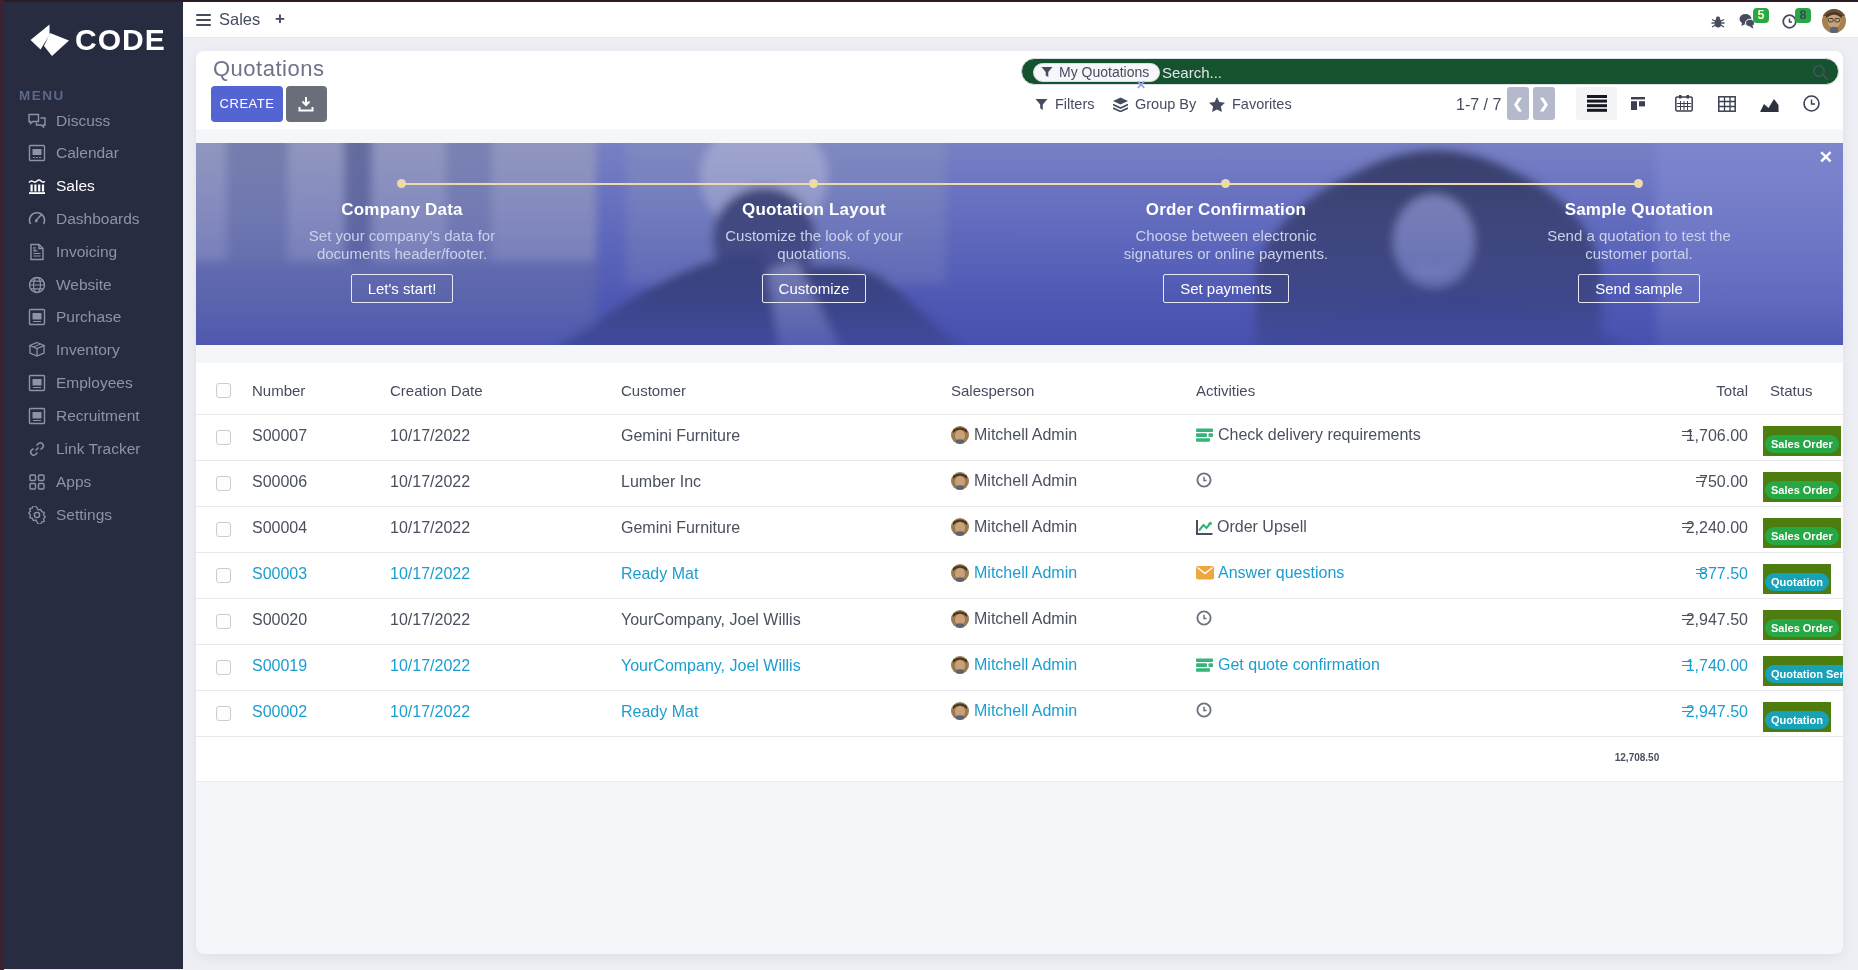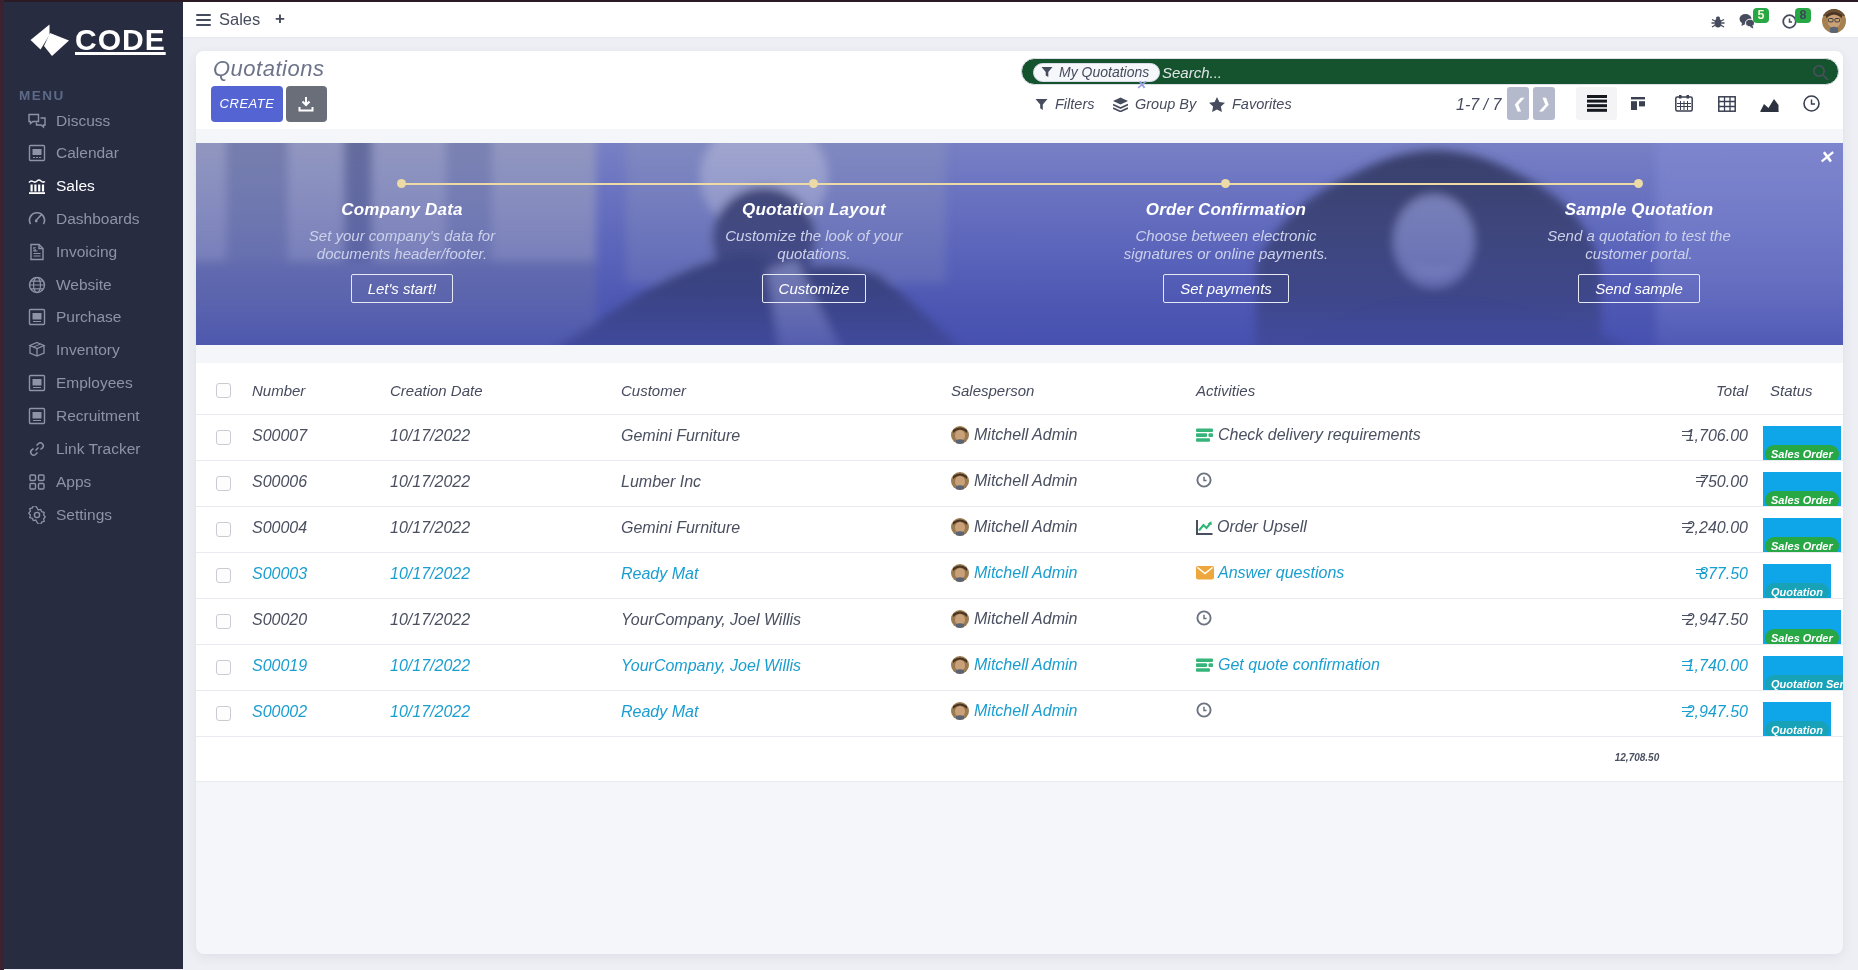--- a/index.html
+++ b/index.html
@@ -2,34 +2,34 @@
 <html><head>
 <meta charset="utf-8">
 <style>
 * { margin:0; padding:0; box-sizing:border-box; }
 html,body { width:1858px; height:970px; overflow:hidden; font-family:"Liberation Sans", sans-serif; background:#edeff4; }
 #topstrip { position:absolute; left:0; top:0; width:1858px; height:2px; background:#2a1b24; z-index:50; }
 #leftstrip { position:absolute; left:0; top:0; width:4px; height:970px; background:#3c2130; z-index:51; }
 #sidebar { position:absolute; left:4px; top:2px; width:179px; height:967px; background:#272c41; z-index:40; }
 #logo { position:absolute; left:23px; top:18px; width:150px; height:40px; }
 #logo svg { position:absolute; left:0; top:0; }
-#logo .word { position:absolute; left:48px; top:3px; color:#fff; font-size:30px; font-weight:bold; letter-spacing:1px;text-decoration:underline; }
+#logo .word { position:absolute; left:48px; top:3px; color:#fff; font-size:30px; font-weight:bold; letter-spacing:1px; }
 #menulbl { position:absolute; left:15px; top:86px; color:#5c6a88; font-size:13.5px; font-weight:bold; letter-spacing:1.5px; }
 .mitem { position:absolute; left:24px; height:22px; display:flex; align-items:flex-start; color:#8d93a8; font-size:15.5px; white-space:nowrap; }
 .mitem svg { width:18px; height:18px; margin-right:10px; flex:none; }
 .mitem.active { color:#ffffff; }
 #topbar { position:absolute; left:183px; top:2px; width:1675px; height:36px; background:#ffffff; border-bottom:1px solid #e8e9ed; z-index:30; }
 #burger { position:absolute; left:13px; top:12px; width:15px; height:13px; }
 #burger div { height:2.2px; background:#464c5e; margin-bottom:2.6px; border-radius:1px; }
 #tb-sales { position:absolute; left:36px; top:8px; font-size:16.5px; color:#464c5e; }
 #tb-plus { position:absolute; left:92px; top:7px; font-size:17px; font-weight:bold; color:#464c5e; }
 .tbicon { position:absolute; }
 .nbadge { position:absolute; width:16px; height:15px; background:#28a745; border-radius:4px; font-size:12.5px; font-weight:bold; text-align:center; line-height:15px; }
 #avatar-top { position:absolute; left:1639px; top:7px; width:24px; height:24px; border-radius:50%; overflow:hidden; }
-#content { position:absolute; left:183px; top:39px; width:1675px; height:931px; background:#edeff4;font-style:italic; }
+#content { position:absolute; left:183px; top:39px; width:1675px; height:931px; background:#edeff4; }
 #card { position:absolute; left:13px; top:12px; width:1647px; height:903px; background:#f5f6f9; border-radius:8px; box-shadow:0 3px 12px rgba(40,50,80,.08); }
 #cpanel { position:absolute; left:0; top:0; width:1647px; height:78px; background:#ffffff; border-radius:8px 8px 0 0; }
 #cp-title { position:absolute; left:17px; top:5px; font-size:22px; color:#6d7389; letter-spacing:.5px; }
 #btn-create { position:absolute; left:15px; top:35px; width:72px; height:36px; background:#5464d2; border-radius:4px; color:#fff; font-size:13px; text-align:center; line-height:36px; letter-spacing:.5px; }
 #btn-dl { position:absolute; left:90px; top:35px; width:41px; height:36px; background:#6a6e79; border-radius:4px; }
 #btn-dl svg { position:absolute; left:12px; top:10px; }
 #searchbar { position:absolute; left:825px; top:7px; width:818px; height:27px; background:#14532d; border:1px solid #dcdfe8; border-radius:14px; }
 #facet { position:absolute; left:11px; top:3.5px; height:19px; background:#f6f7fa; border:1px solid #d9dce6; border-radius:10px; padding:0 10px 0 7px; display:flex; align-items:center; font-size:14px; color:#464c5e; }
 #facet svg { margin-right:6px; }
 #facet-x { position:absolute; left:114px; top:19px; color:#97a0e0; font-size:12px; font-weight:bold; }
@@ -55,21 +55,21 @@
 .th { position:absolute; top:19px; font-size:15px; color:#464c5e; }
 .row { position:absolute; left:0; width:1647px; height:46px; border-top:1px solid #e9eaef; overflow:hidden; }
 .cell { position:absolute; top:12px; font-size:16px; color:#4a5060; white-space:nowrap; }
 .cyan .cell, .cyan .sal, .cyan .act { color:#1a9ed0; }
 .num { left:56px; } .dat { left:194px; } .cus { left:425px; }
 .sal { position:absolute; left:755px; top:11px; display:flex; align-items:center; color:#4a5060; font-size:16px; }
 .act { position:absolute; left:1000px; top:11px; display:flex; align-items:center; font-size:16px; color:#4a5060; }
 .act svg { margin-right:4px; }
 .tot { left:1330px; width:222px; text-align:right; }
 .sta { position:absolute; left:1567px; top:11px; }
-.badge-w { display:inline-block; background:#0ea5e9; padding:18px 2px 3px 2px; }
+.badge-w { display:inline-block; background:#4d7c0f; padding:8px 2px 3px 2px; }
 .badge { display:inline-block; white-space:nowrap; border-radius:10px; color:#fff; font-size:11px; font-weight:bold; padding:3px 6px; letter-spacing:0; }
 .bgreen { background:#28a745; }
 .bteal { background:#17a2b8; }
 .avatar17 { width:18px; height:18px; border-radius:50%; margin-right:5px; flex:none; overflow:hidden; }
 #frow { position:absolute; left:0; top:685px; width:1647px; height:46px; border-top:1px solid #e9eaef; }
 #frow .sum { position:absolute; left:1330px; width:222px; top:15px; text-align:center; font-size:10px; font-weight:bold; color:#4a5060; }
 .curm { position:relative; display:inline-block; }
 .curm i { position:absolute; left:-3.5px; top:4px; width:9.5px; height:5px; border-top:1.6px solid currentColor; border-bottom:1.6px solid currentColor; font-style:normal; }
 </style>
 </head>

